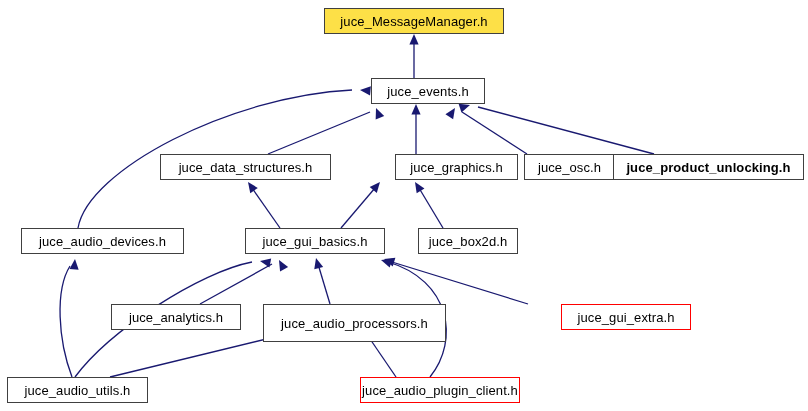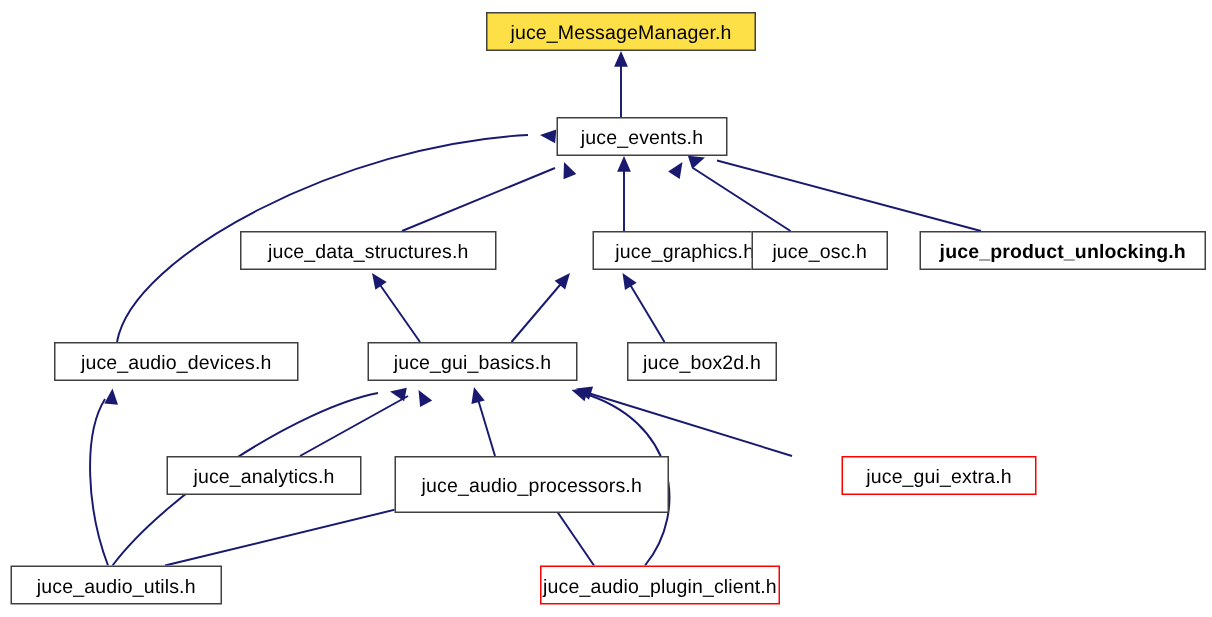--- a/index.html
+++ b/index.html
@@ -98,27 +98,27 @@
     </div>
     <div class="node" style="left: 359px; top: 78px; width: 114px; height: 26px; margin-left: 12px;">
       <span class="node-label">juce_events.h</span>
     </div>
     <div class="node" style="left: 160px; top: 154px; width: 171px; height: 26px;">
       <span class="node-label">juce_data_structures.h</span>
     </div>
     <div class="node" style="left: 355px; top: 154px; width: 123px; height: 26px; margin-left: 40px;">
       <span class="node-label">juce_graphics.h</span>
     </div>
-    <div class="node" style="left: 501px; top: 154px; width: 91px; height: 26px;">
+    <div class="node" style="left: 524px; top: 154px; width: 91px; height: 26px;">
       <span class="node-label">juce_osc.h</span>
     </div>
     <div class="node" style="left: 613px; top: 154px; width: 191px; height: 26px; font-weight: bold;">
       <span class="node-label">juce_product_unlocking.h</span>
     </div>
-    <div class="node" style="left: 36px; top: 228px; width: 163px; height: 26px;">
+    <div class="node" style="left: 21px; top: 228px; width: 163px; height: 26px;">
       <span class="node-label">juce_audio_devices.h</span>
     </div>
     <div class="node" style="left: 245px; top: 228px; width: 140px; height: 26px;">
       <span class="node-label">juce_gui_basics.h</span>
     </div>
     <div class="node" style="left: 418px; top: 228px; width: 100px; height: 26px;">
       <span class="node-label">juce_box2d.h</span>
     </div>
     <div class="node" style="left: 111px; top: 304px; width: 130px; height: 26px;">
       <span class="node-label">juce_analytics.h</span>

